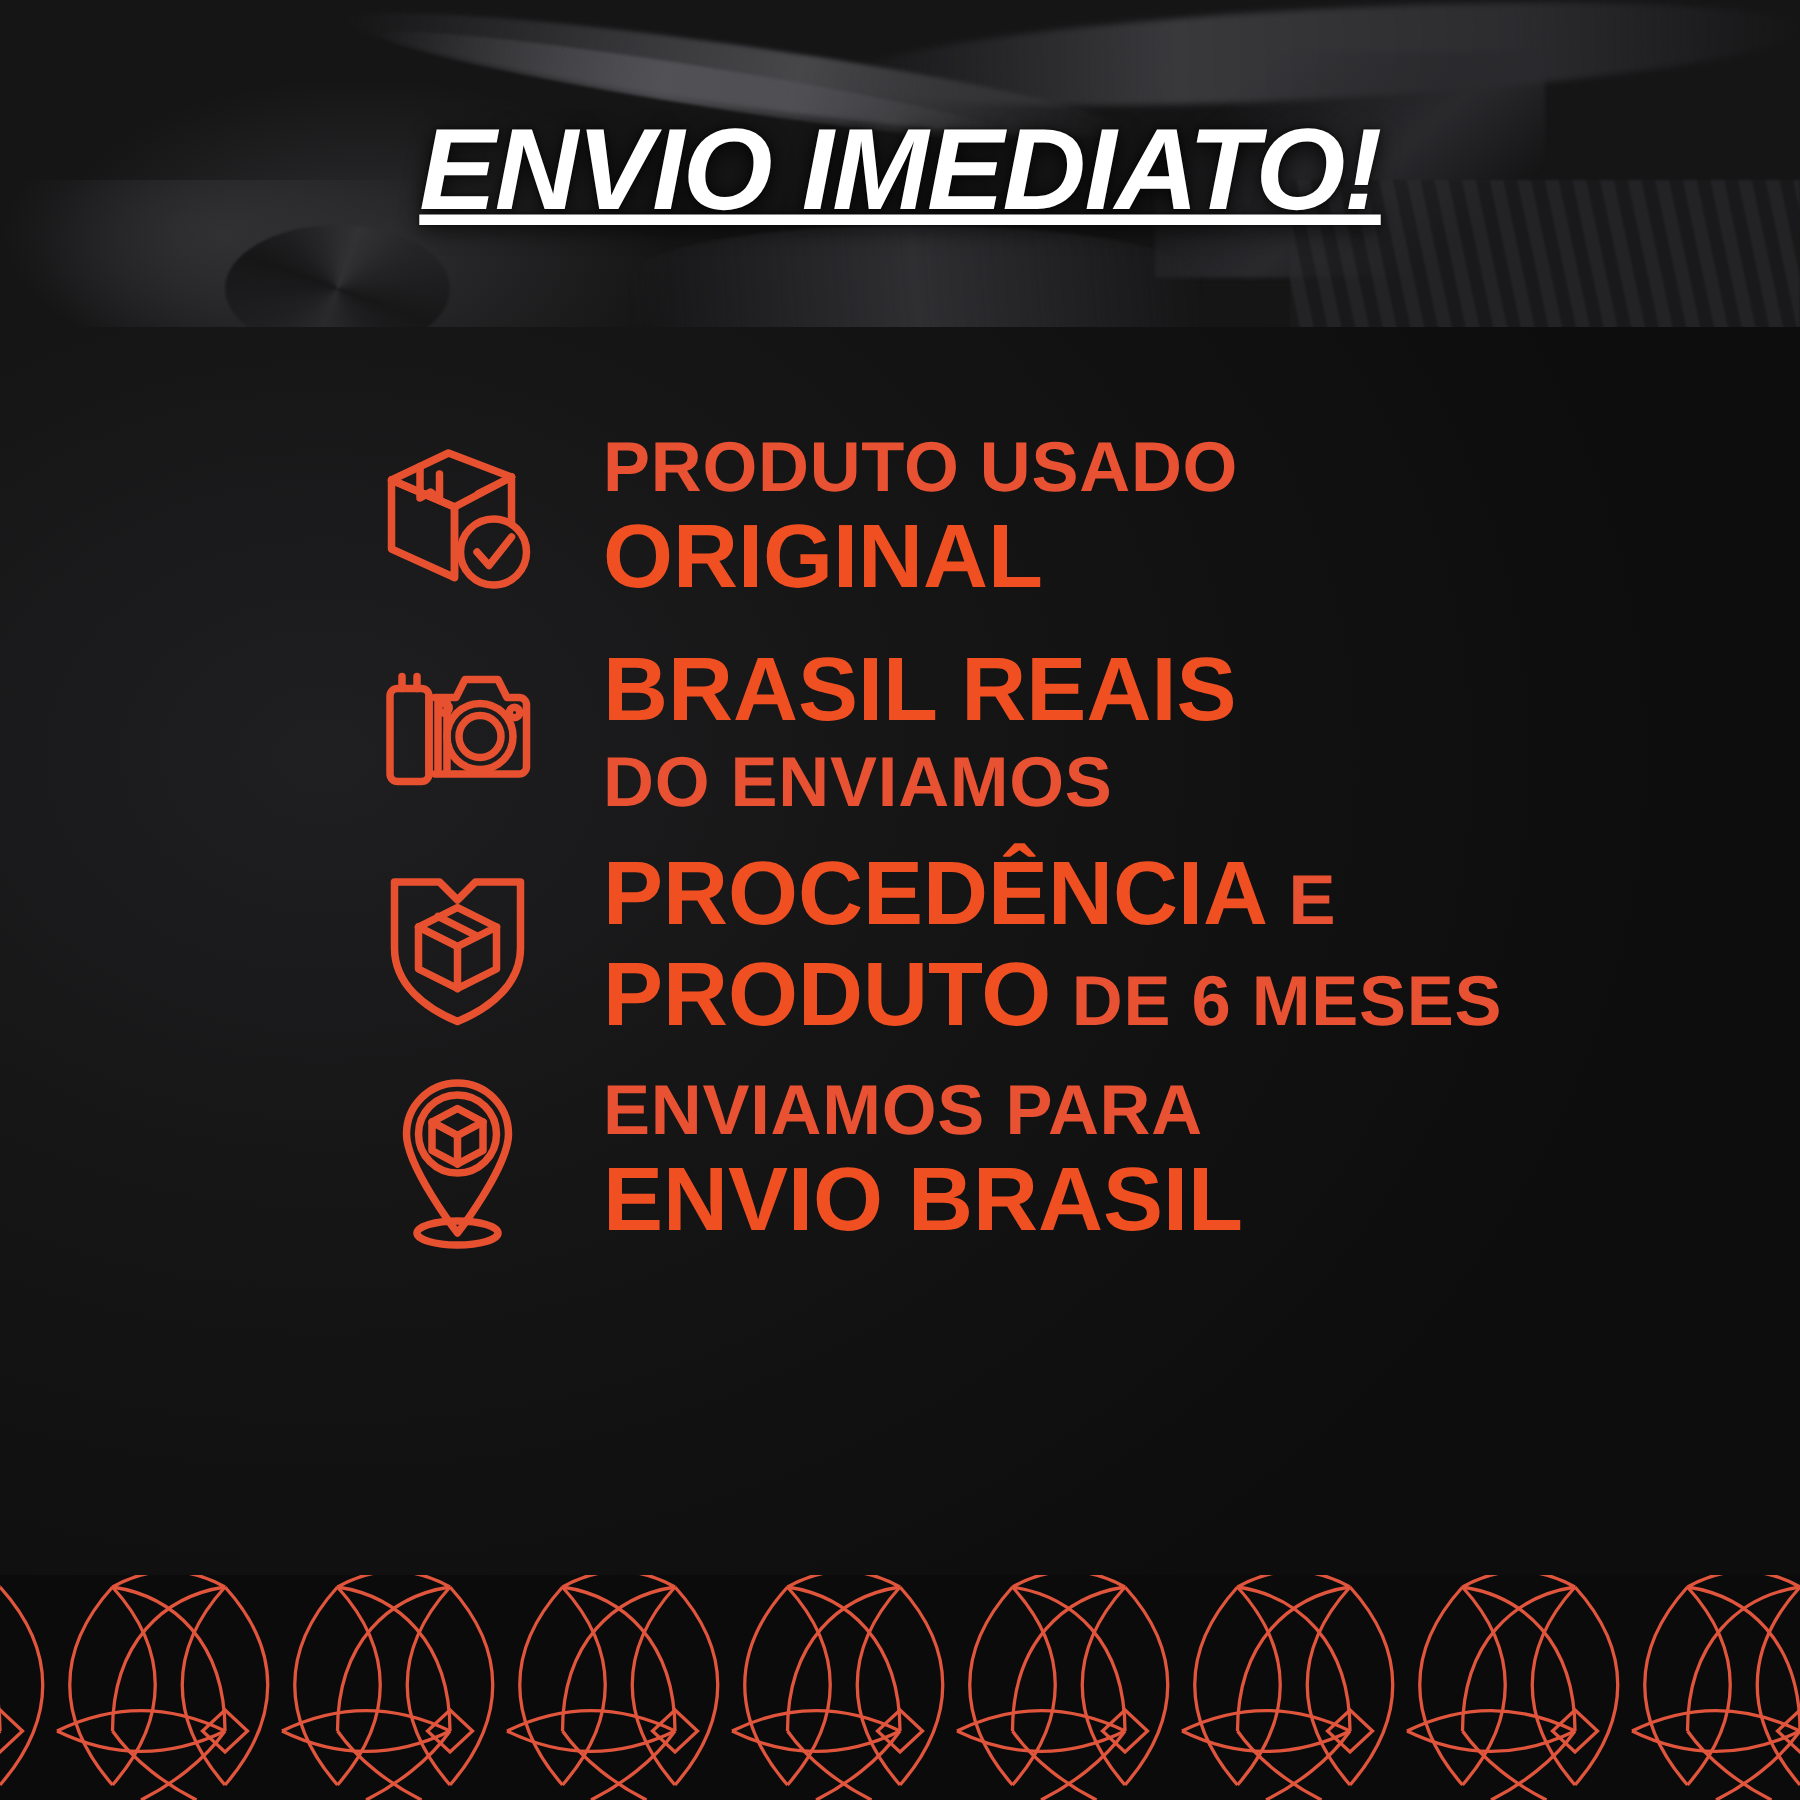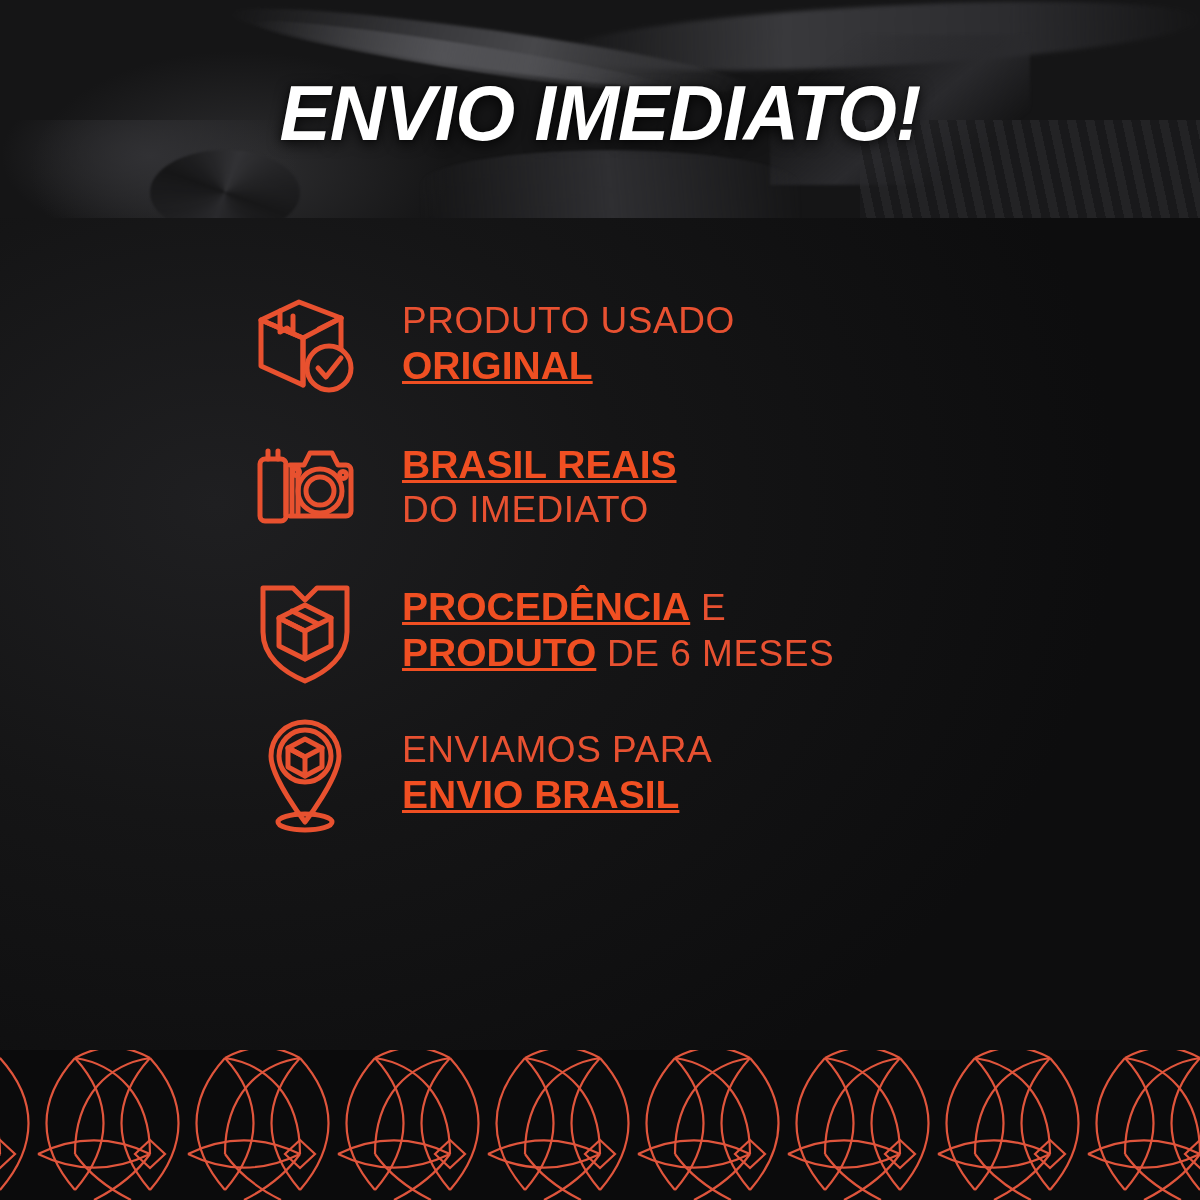--- a/index.html
+++ b/index.html
@@ -67,20 +67,21 @@
     display:flex; align-items:center; justify-content:center;
     color:#ffffff;
     font-size:77px;
     font-weight:bold;
     font-style:italic;
     letter-spacing:-1px;
     transform:scaleX(1.0);
     text-shadow:0 3px 14px rgba(0,0,0,.85), 0 0 3px rgba(0,0,0,.6);
     white-space:nowrap;
     padding-top:8px;
+    text-decoration:underline;
   }
 
   
   .features {
     position:absolute;
     left:240px; top:272px;
     width:900px;
   }
   .feature-row {
     display:flex;
@@ -99,31 +100,30 @@
     display:flex;
     flex-direction:column;
     justify-content:center;
     padding-left:32px;
     line-height:1.0;
     white-space:nowrap;
   }
   .line { display:block; }
   .line-1 { margin-bottom:7px; }
   .lt {                       
-    font-size:37px;
-    font-weight:400;
+    font-size:47px;
+    font-weight:700;
     color:#e85131;
     letter-spacing:0.5px;
   }
   .bd {                       
-    font-size:39px;
+    font-size:60px;
     font-weight:bold;
     color:#f04f22;
     letter-spacing:0px;
-    text-decoration:underline;
   }
 
   
   .footer {
     position:absolute;
     left:0; bottom:0;
     width:1200px; height:150px;
     overflow:hidden;
     background:#0b0b0c;
   }
@@ -178,21 +178,21 @@
           <path d="M40 28 L40 74 M46 28 L46 74"></path>
           <path d="M38 26 H52 L58 14 H80 L86 26 H94 A5 5 0 0 1 99 31 V72 A5 5 0 0 1 94 77 H38"></path>
           <circle cx="68" cy="52" r="22"></circle>
           <circle cx="68" cy="52" r="14"></circle>
           <circle cx="44" cy="33" r="3.5"></circle>
           <circle cx="91" cy="36" r="3.5"></circle>
         </svg>
       </div>
       <div class="feature-text">
         <span class="line line-1 bd">BRASIL REAIS</span>
-        <span class="line lt">DO IMEDIATO</span>
+        <span class="line lt">DO ENVIAMOS</span>
       </div>
     </div>
 
     <div class="feature-row">
       <div class="feature-icon">
         <svg width="100" height="112" viewBox="0 0 100 112" fill="none" stroke="#e8512f" stroke-width="5" stroke-linejoin="round" stroke-linecap="round">
           <path d="M8 14 H38 L50 26 L62 14 H92 V58 C92 82 72 98 50 107 C28 98 8 82 8 58 Z"></path>
           <path d="M24 44 L50 31 L76 44 L50 57 Z"></path>
           <path d="M24 44 V72 L50 85 V57 Z"></path>
           <path d="M76 44 V72 L50 85"></path>

